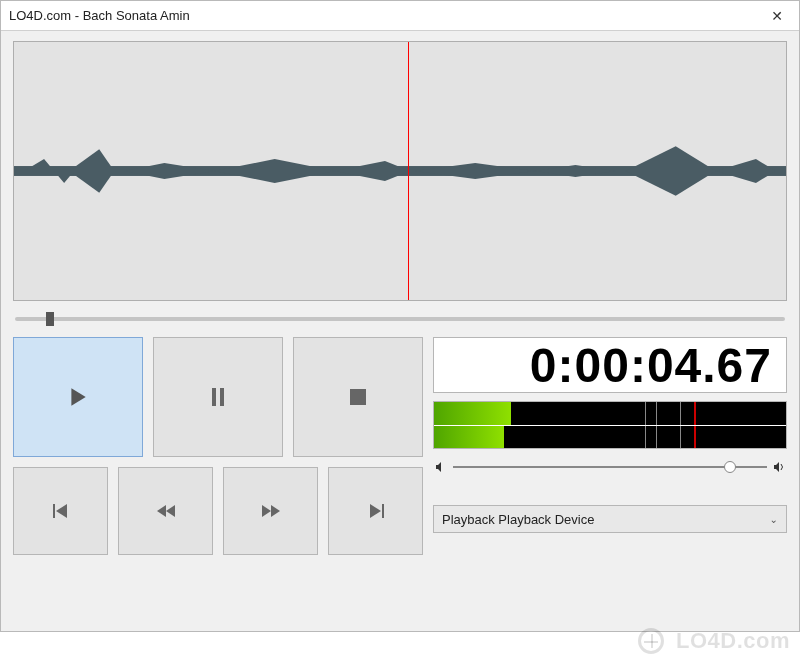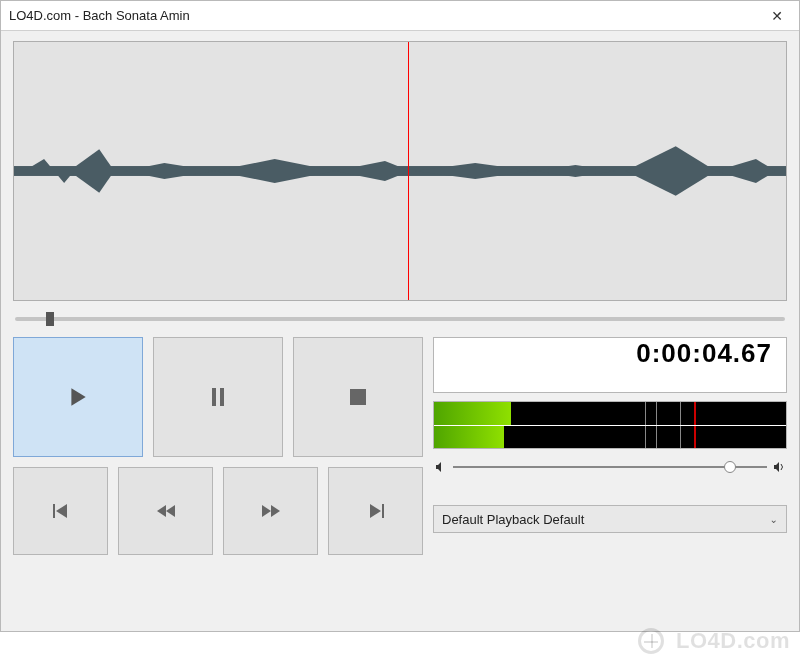--- a/index.html
+++ b/index.html
@@ -97,25 +97,26 @@
 }
 .btn.big { width:130px; height:120px;}
 .btn.small { width:95px; height:88px; }
 .btn.play-active { background:#cfe3f5; border:1px solid #7fa8d8;}
 .right-panel { flex:1; display:flex; flex-direction:column; gap:8px;}
 .time-display {
   border:1px solid #b6b6b6;
   background:#fff;
   height:56px;
   display:flex;
+  align-items:center;
   justify-content:flex-end;
   padding:0 14px;
   font-family: Arial, sans-serif;
   font-weight:700;
-  font-size:26px;
+  font-size:48px;
   letter-spacing:1px;
   color:#000;
 }
 .level-meter {
   height:48px;
   background:#000;
   border:1px solid #b6b6b6;
   position:relative;
   display:flex;
   flex-direction:column;
@@ -295,21 +296,21 @@
           <div class="vol-track">
             <div class="vol-thumb"></div>
           </div>
           <svg class="vol-icon" viewBox="0 0 12 12">
               <path d="M1 4 h2 l3 -3 v10 l-3 -3 h-2 z" fill="#333"></path>
               <path d="M8 3 q3 3 0 6" stroke="#333" fill="none"></path>
             </svg>
         </div>
 
         <div class="device-select">
-          <span>Default Playback Default</span>
+          <span>Playback Playback Device</span>
           <span class="chev">⌄</span>
         </div>
       </div>
     </div>
 
   </div>
 </div>
 
 <div class="watermark">
   <span class="globe"></span>

